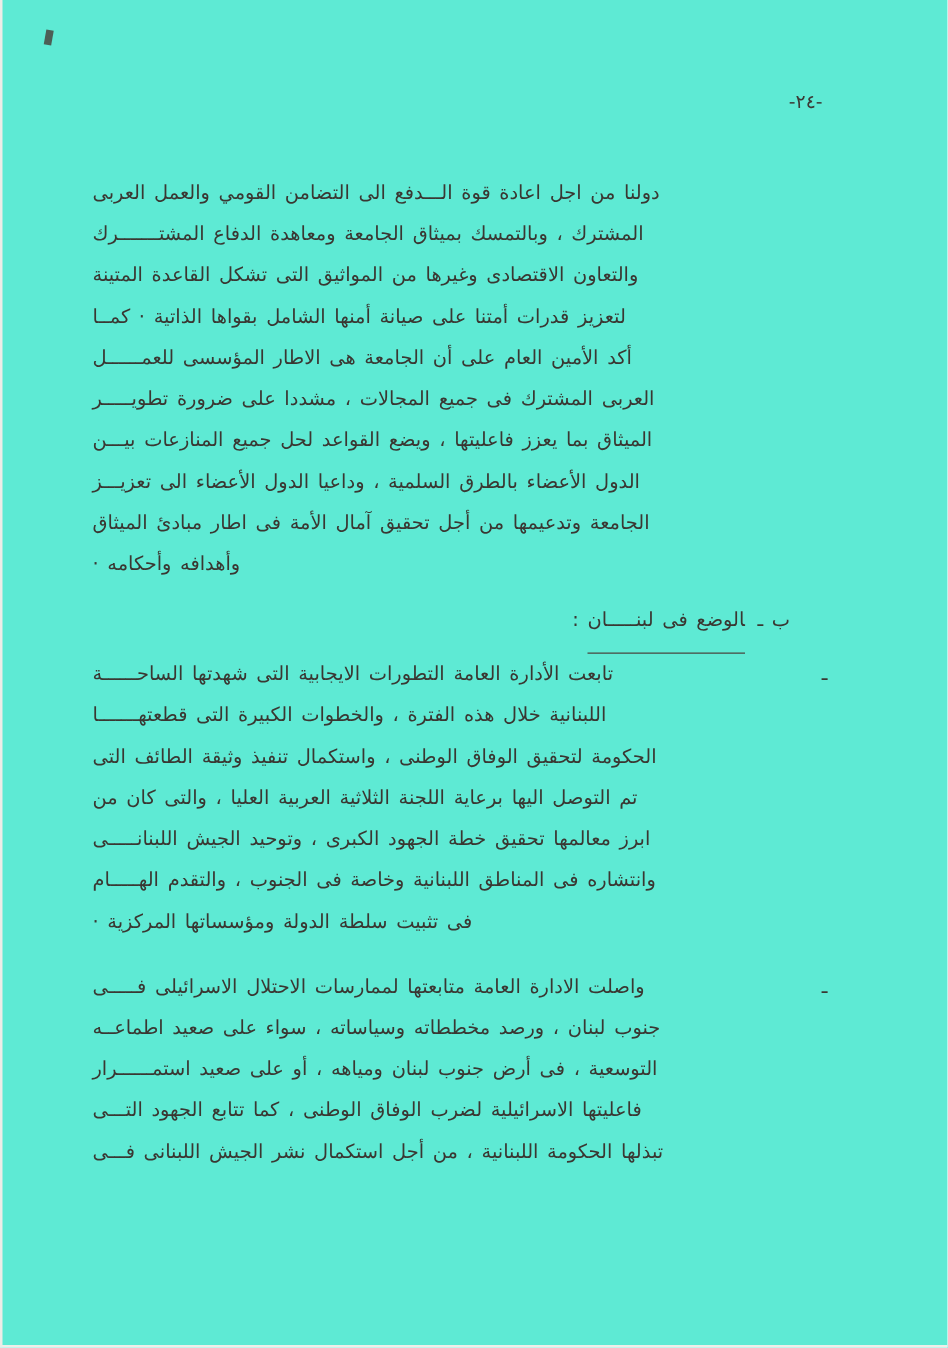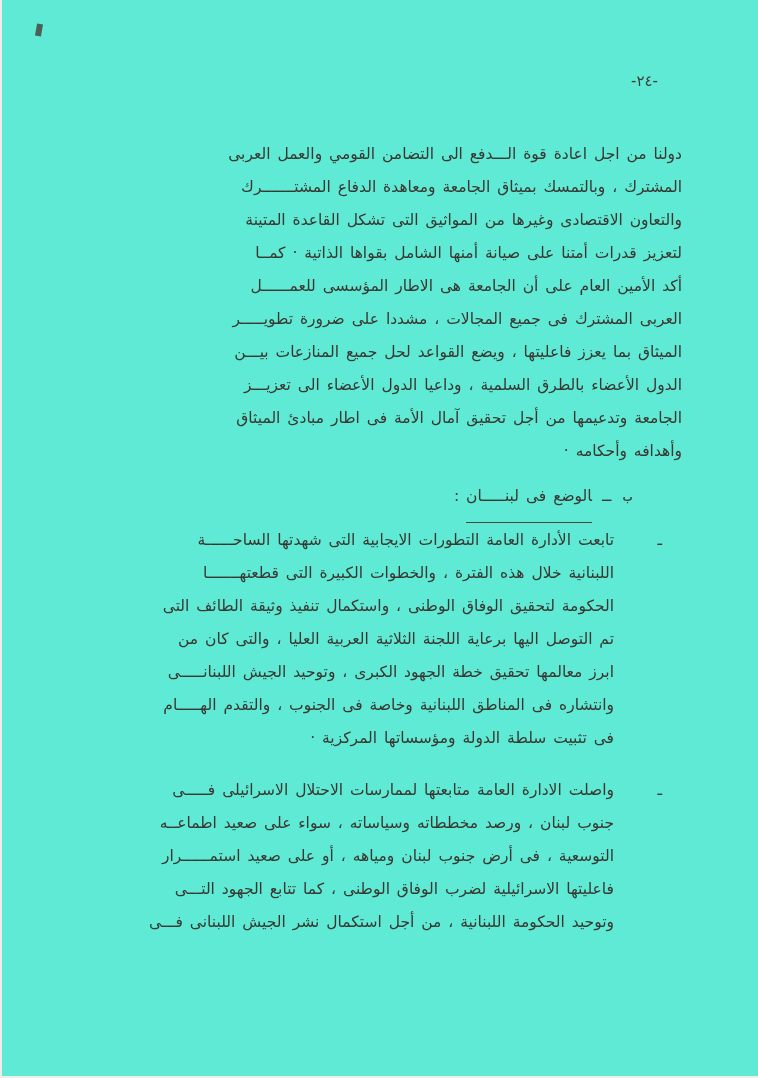--- a/index.html
+++ b/index.html
@@ -43,28 +43,28 @@
     right: 76px;
     width: 608px;
     direction: rtl;
     font-size: 15.5px;
     line-height: 33px;
     word-spacing: 2px;
     color: #3a3732;
   }
   .line {
     white-space: nowrap;
-    text-align: right;
+    text-align: left;
   }
   .heading {
     margin-top: 12px;
     padding-right: 50px;
     white-space: nowrap;
   }
-  .h-marker { margin-left: 10px; font-family: Liberation Mono, monospace; }
+  .h-marker { margin-left: 10px; }
   .h-title {
     border-bottom: 1px solid #4a463f;
     padding-bottom: 17px;
   }
   .item {
     position: relative;
     margin-top: 10px;
     padding-right: 68px;
   }
   .item-2 { margin-top: 19px; }
@@ -116,18 +116,18 @@
         </div>
     </div>
 
     <div class="item item-2">
       <span class="item-marker">ـ</span>
       <div class="item-text">
           <div class="line">واصلت الادارة العامة متابعتها لممارسات الاحتلال الاسرائيلى فـــــى</div>
           <div class="line">جنوب لبنان ، ورصد مخططاته وسياساته ، سواء على صعيد اطماعــه</div>
           <div class="line">التوسعية ، فى أرض جنوب لبنان ومياهه ، أو على صعيد استمــــــرار</div>
           <div class="line">فاعليتها الاسرائيلية لضرب الوفاق الوطنى ، كما تتابع الجهود التـــى</div>
-          <div class="line">وتوحيد الحكومة اللبنانية ، من أجل استكمال نشر الجيش اللبنانى فـــى</div>
+          <div class="line">تبذلها الحكومة اللبنانية ، من أجل استكمال نشر الجيش اللبنانى فـــى</div>
         </div>
     </div>
 
   </div>
 </div>
 
 </body></html>

